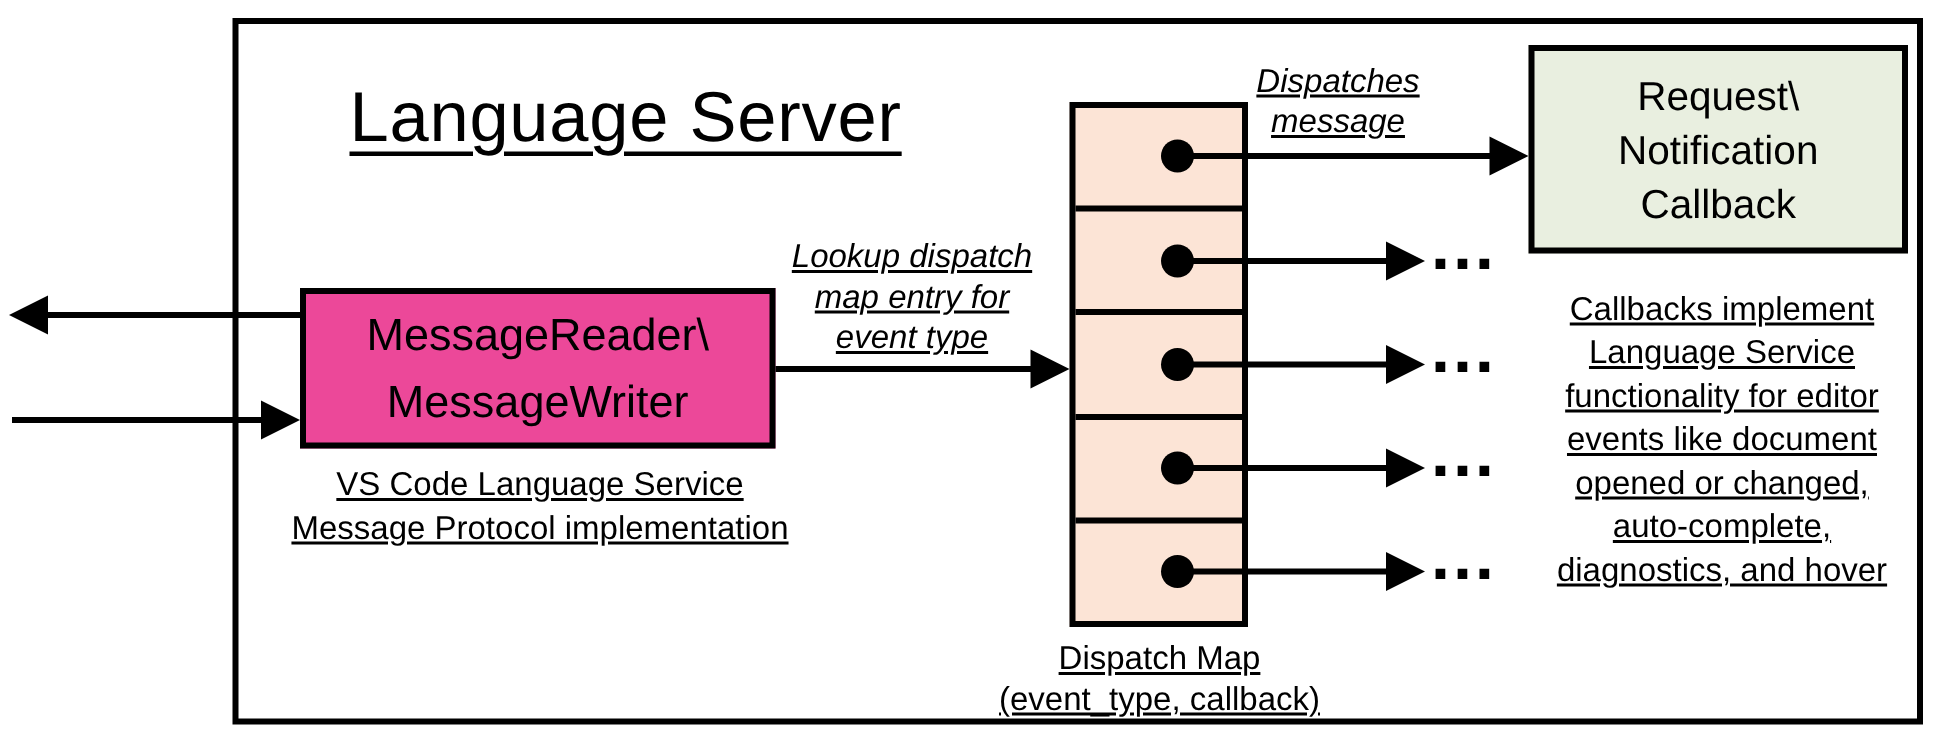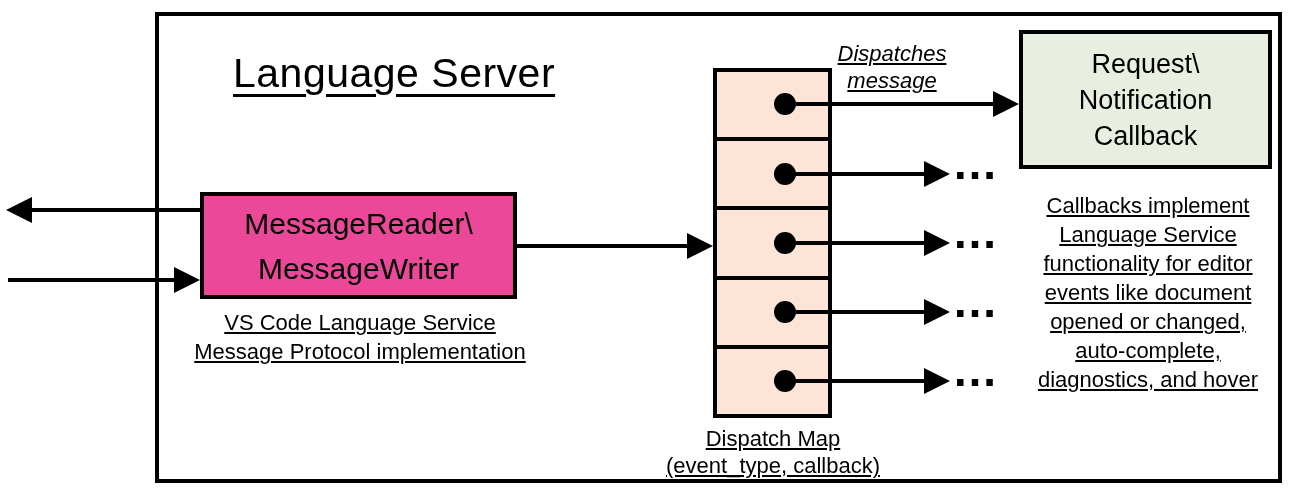--- a/index.html
+++ b/index.html
@@ -4,21 +4,21 @@
 <style>
   html, body { margin:0; padding:0; background:#ffffff; }
   .canvas {
     position:relative; width:1291px; height:494px; background:#ffffff;
     font-family:"Liberation Sans", sans-serif; color:#000; overflow:hidden;
   }
   .box { position:absolute; box-sizing:border-box; border:4px solid #000; }
   .outer { left:155px; top:12px; width:1127px; height:471px; background:transparent; }
 
   .title {
-    position:absolute; left:233px; top:50px; font-size:41px; letter-spacing:0.5px;
+    position:absolute; left:233px; top:50px; font-size:47px; letter-spacing:0.5px;
     text-decoration:underline; text-decoration-thickness:3px; text-underline-offset:7px;
     white-space:nowrap;
   }
 
   .label { position:absolute; text-align:center; white-space:pre-line;text-decoration:underline; }
   .italic { font-style:italic; }
   .t22 { font-size:22px; line-height:27px; }
   .t22b { font-size:22px; line-height:29px; }
 
   .hline { position:absolute; height:4px; background:#000; }
@@ -84,20 +84,23 @@
 
   <div class="box reader" style="background-color: #ec4899;">MessageReader\
 MessageWriter</div>
 
   <div class="label t22b" style="left:190px; top:308px; width:340px;">VS Code Language Service
 Message Protocol implementation</div>
 
   <div class="hline" style="left:517px; top:244px; width:172px;"></div>
   <div class="head-r" style="left:687px; top:233px;"></div>
 
+  <div class="label italic t22" style="left:512px; top:157px; width:192px;">Lookup dispatch
+map entry for
+event type</div>
 
   <div class="box map" style="background-color: rgb(252, 228, 214);">
     <div class="cell"></div>
     <div class="cell"></div>
     <div class="cell"></div>
     <div class="cell"></div>
     <div class="cell"></div>
   </div>
 
   <div class="map-arrow" style="top:104px;">

